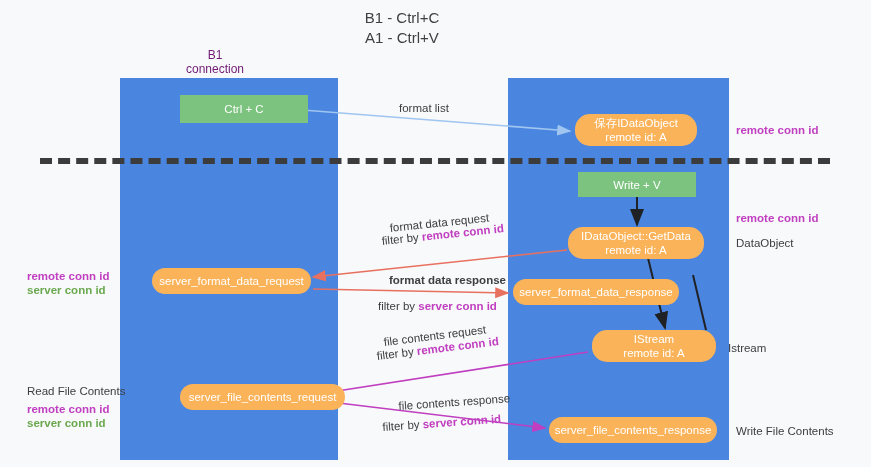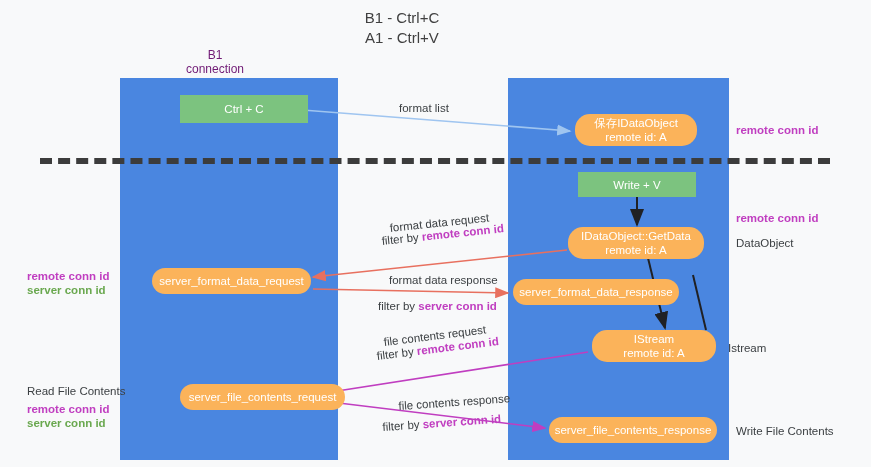--- a/index.html
+++ b/index.html
@@ -144,21 +144,21 @@
     <span>server_file_contents_response</span>
   </div>
 
   <div class="lbl dark" style="left:399px;top:101px;">format list</div>
 
   <div class="lbl dark rot" style="left:389px;top:221px;transform:rotate(-6deg);">format data request</div>
   <div class="lbl rot" style="left:381px;top:234px;transform:rotate(-6deg);">
     <span class="dark">filter by </span><span class="purple">remote conn id</span>
   </div>
 
-  <div class="lbl dark" style="left:389px;top:273px;">format data response</div>
+  <div class="lbl dark" style="left:389px;top:273px;font-weight:bold;">format data response</div>
   <div class="lbl" style="left:378px;top:299px;">
     <span class="dark">filter by </span><span class="purple">server conn id</span>
   </div>
 
   <div class="lbl dark rot" style="left:383px;top:335px;transform:rotate(-7deg);">file contents request</div>
   <div class="lbl rot" style="left:376px;top:349px;transform:rotate(-7deg);">
     <span class="dark">filter by </span><span class="purple">remote conn id</span>
   </div>
 
   <div class="lbl dark rot" style="left:398px;top:399px;transform:rotate(-4deg);">file contents response</div>

